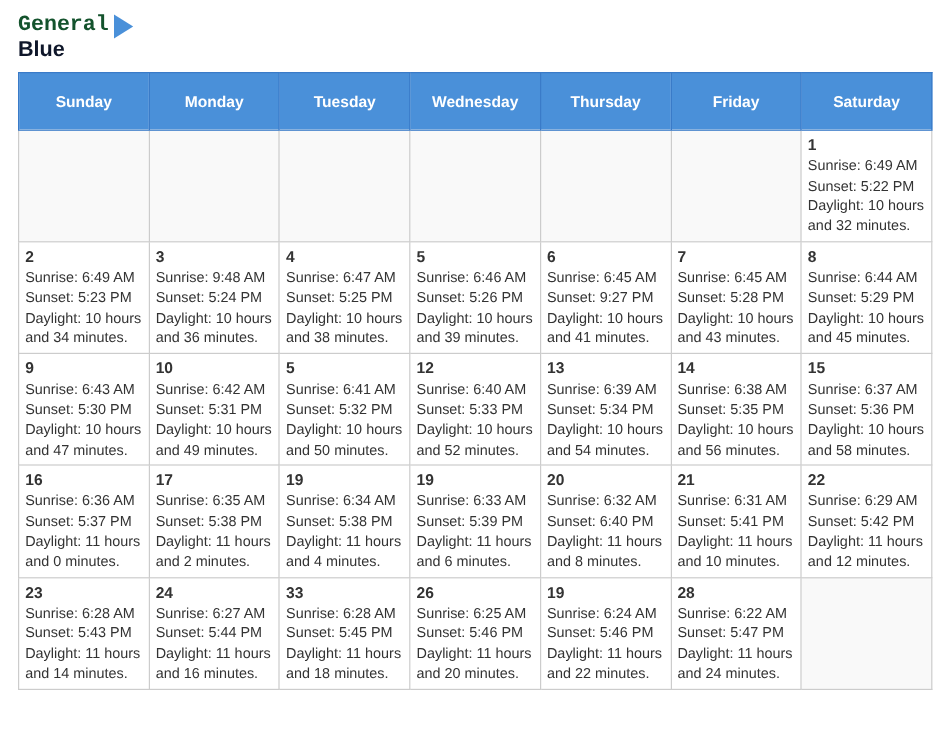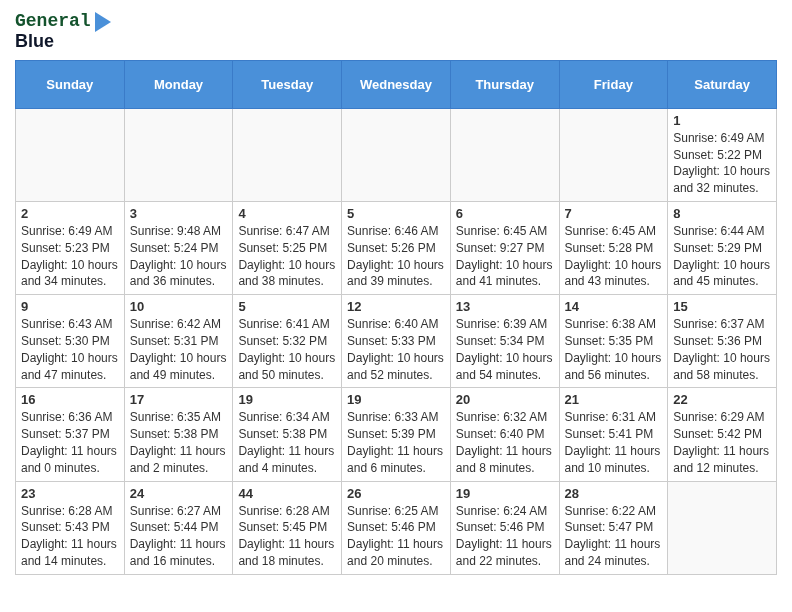--- a/index.html
+++ b/index.html
@@ -208,21 +208,21 @@
 Sunset: 5:43 PM
 Daylight: 11 hours and 14 minutes.</div>
           </td>
           <td>
             <span class="day-num">24</span>
             <div class="day-info">Sunrise: 6:27 AM
 Sunset: 5:44 PM
 Daylight: 11 hours and 16 minutes.</div>
           </td>
           <td>
-            <span class="day-num">44</span>
+            <span class="day-num">33</span>
             <div class="day-info">Sunrise: 6:28 AM
 Sunset: 5:45 PM
 Daylight: 11 hours and 18 minutes.</div>
           </td>
           <td>
             <span class="day-num">26</span>
             <div class="day-info">Sunrise: 6:25 AM
 Sunset: 5:46 PM
 Daylight: 11 hours and 20 minutes.</div>
           </td>

